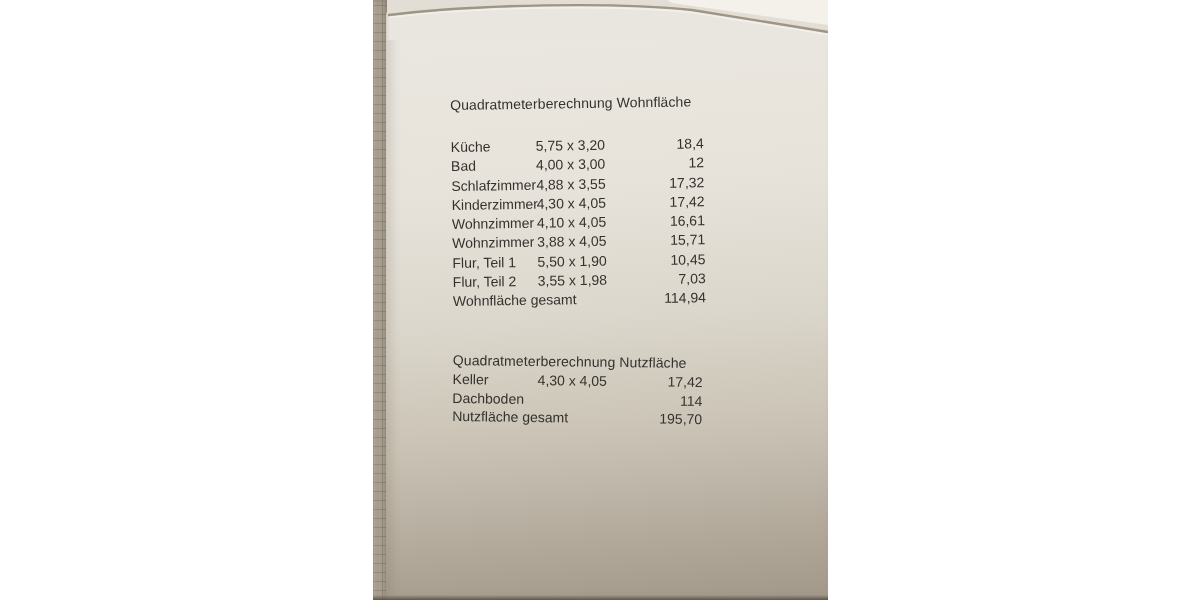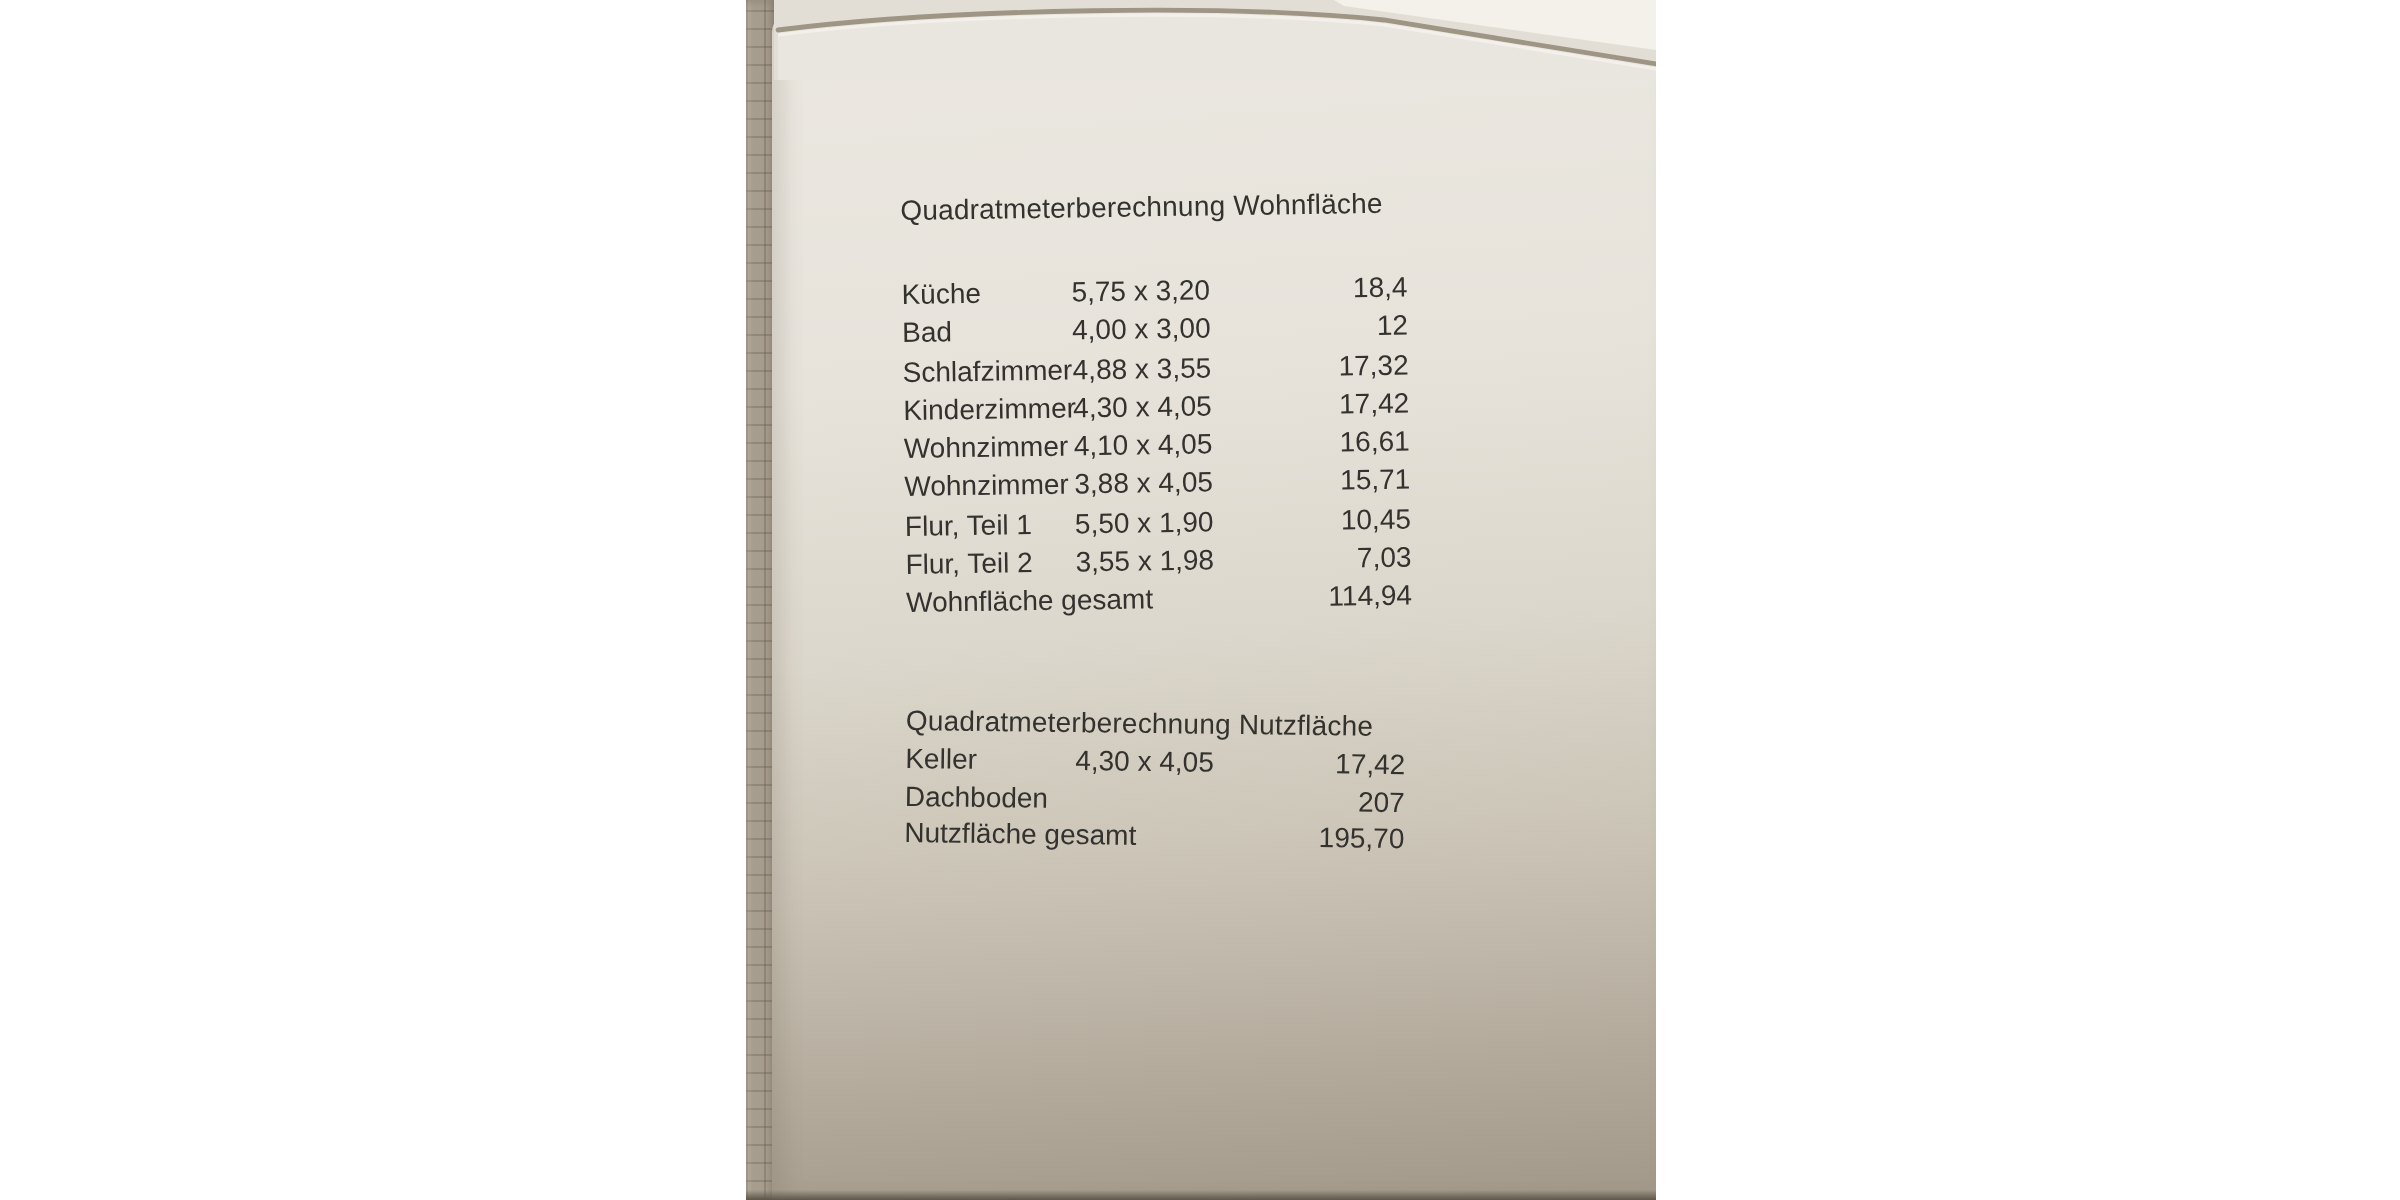--- a/index.html
+++ b/index.html
@@ -186,21 +186,21 @@
       <div class="doc-title">Quadratmeterberechnung Nutzfläche</div>
       <div class="area-table">
         <div class="row">
           <span class="c-name">Keller</span>
           <span class="c-dims">4,30 x 4,05</span>
           <span class="c-val">17,42</span>
         </div>
         <div class="row">
           <span class="c-name">Dachboden</span>
           <span class="c-dims"></span>
-          <span class="c-val">207</span>
+          <span class="c-val">114</span>
         </div>
         <div class="row">
           <span class="c-name">Nutzfläche gesamt</span>
           <span class="c-dims"></span>
           <span class="c-val">195,70</span>
         </div>
       </div>
     </div>
 
     <div class="photo-bottom-edge"></div>

